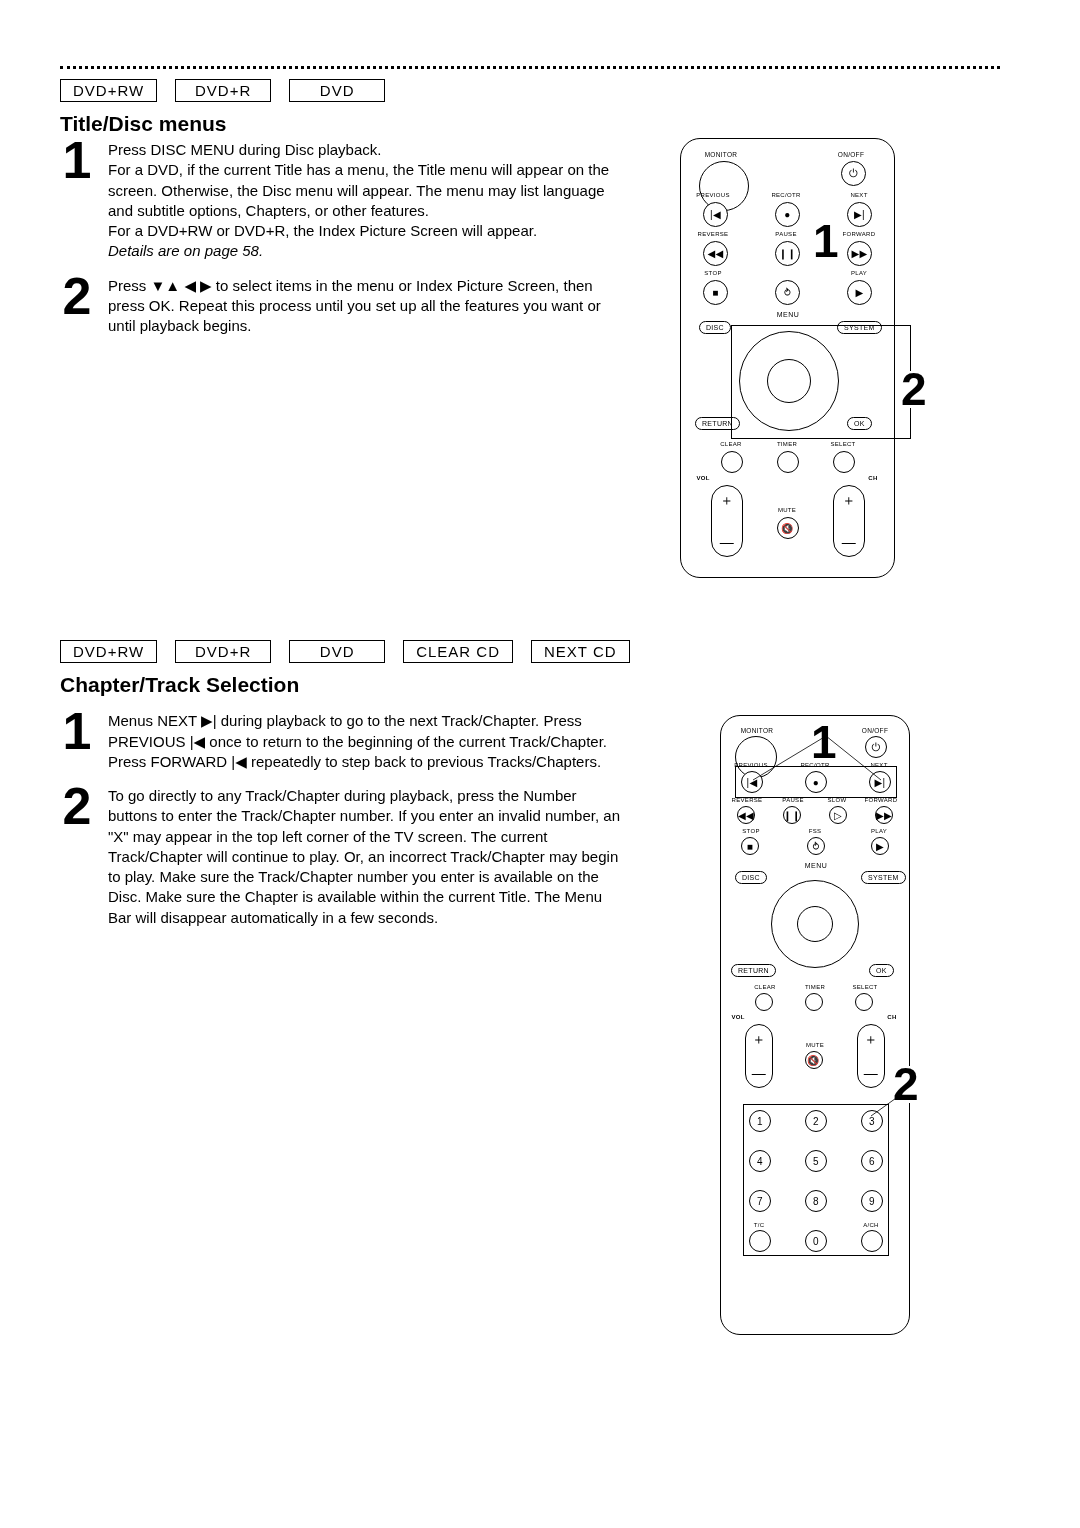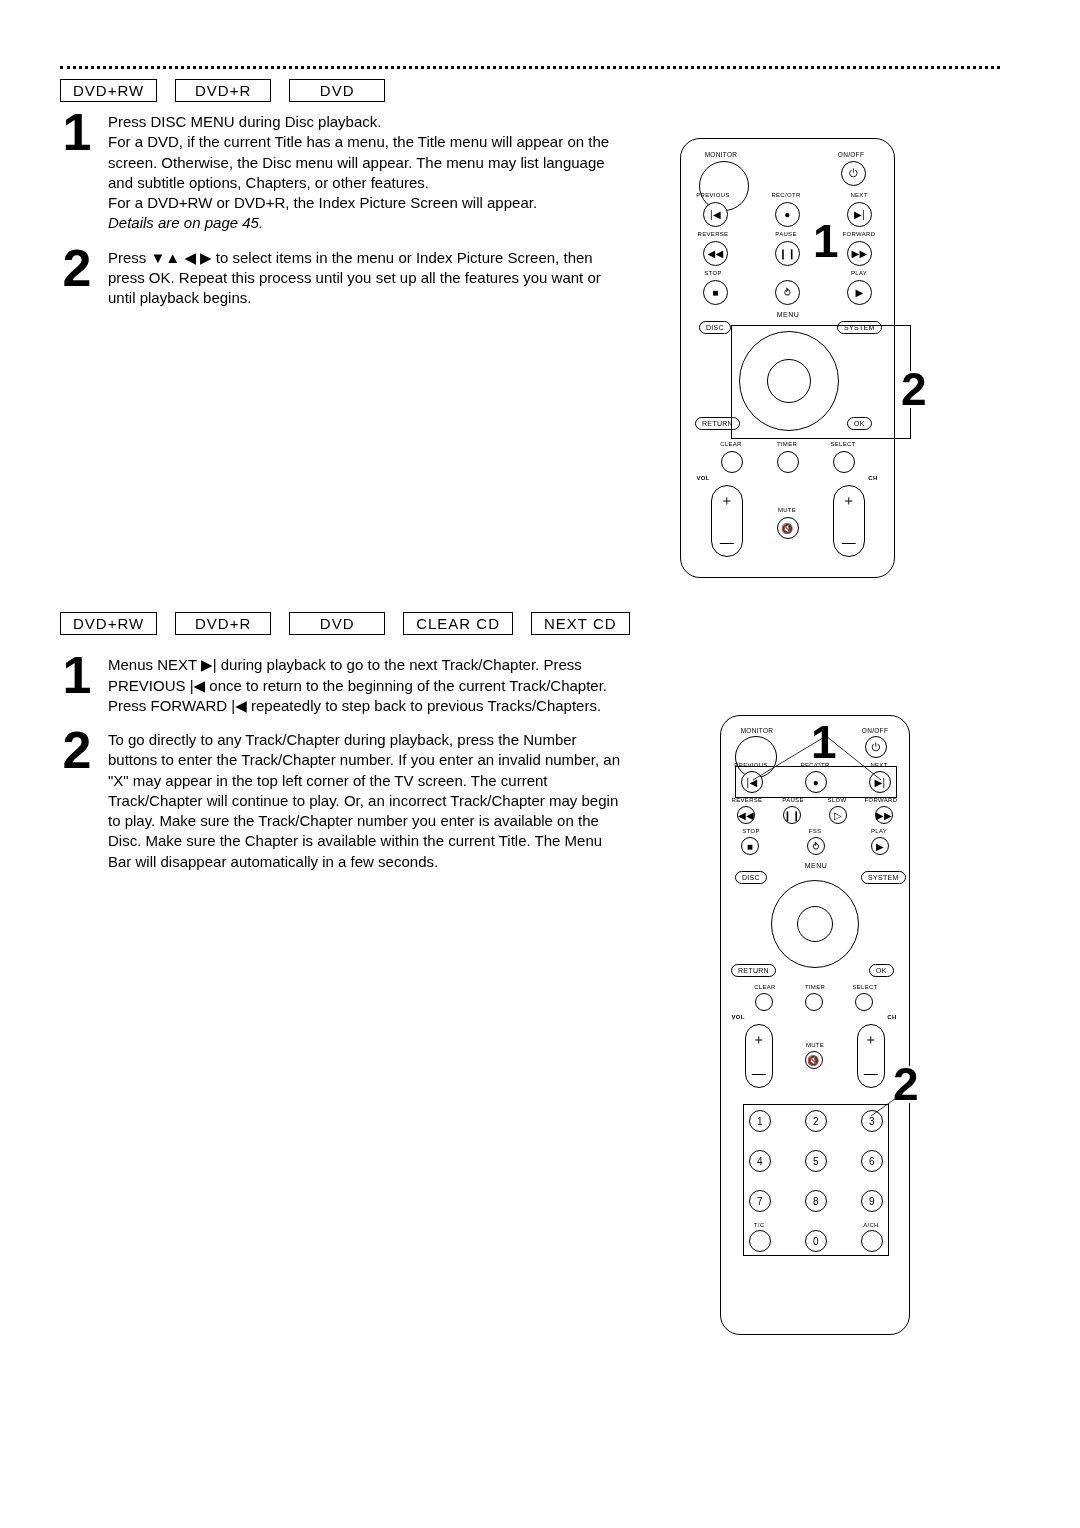--- a/index.html
+++ b/index.html
@@ -158,48 +158,50 @@
 <div class="page">
 
   <hr class="dotted-hr">
 
   <div class="format-row">
     <div class="format-tag">DVD+RW</div>
     <div class="format-tag">DVD+R</div>
     <div class="format-tag">DVD</div>
   </div>
 
+  <div class="section-heading">Title/Disc menus</div>
 
   <div class="step-wrap">
     <div class="step-num">1</div>
     <div class="step-body">
       <b>Press DISC MENU during Disc playback.</b><br>
       <span>For a DVD, if the current Title has a menu, the Title menu will appear on the screen. Otherwise, the Disc menu will appear. The menu may list language and subtitle options, Chapters, or other features.</span><br>
       <span>For a DVD+RW or DVD+R, the Index Picture Screen will appear.</span><br>
-      <i>Details are on page 45.</i>
+      <i>Details are on page 58.</i>
     </div>
   </div>
 
   <div class="step-wrap">
     <div class="step-num">2</div>
     <div class="step-body">
       <b><span>Press </span><span class="arrow-sym">▼▲ ◀ ▶</span><span> to select items in the menu or Index Picture Screen, then press OK.</span></b><span> Repeat this process until you set up all the features you want or until playback begins.</span>
     </div>
   </div>
 
   <div style="height:290px"></div>
 
   <div class="format-row">
     <div class="format-tag">DVD+RW</div>
     <div class="format-tag">DVD+R</div>
     <div class="format-tag">DVD</div>
     <div class="format-tag">CLEAR CD</div>
     <div class="format-tag">NEXT CD</div>
   </div>
 
+  <div class="section-heading">Chapter/Track Selection</div>
 
   <div style="height:10px"></div>
 
   <div class="step-wrap">
     <div class="step-num">1</div>
     <div class="step-body">
       <b><span>Menus NEXT </span><span class="arrow-sym">▶|</span><span> during playback to go to the next Track/Chapter. Press PREVIOUS </span><span class="arrow-sym">|◀</span><span> once to return to the beginning of the current Track/Chapter.</span></b><span> Press FORWARD </span><span class="arrow-sym">|◀</span><span> repeatedly to step back to previous Tracks/Chapters.</span>
     </div>
   </div>
 

